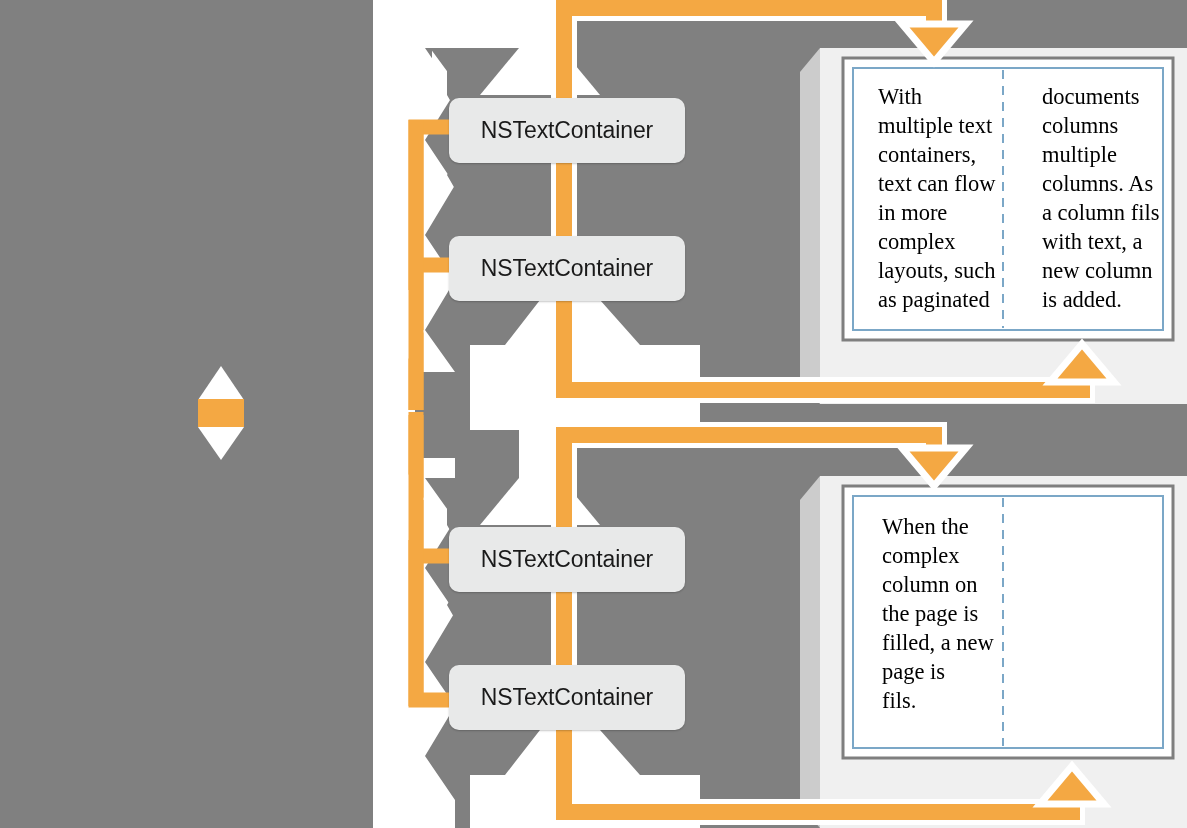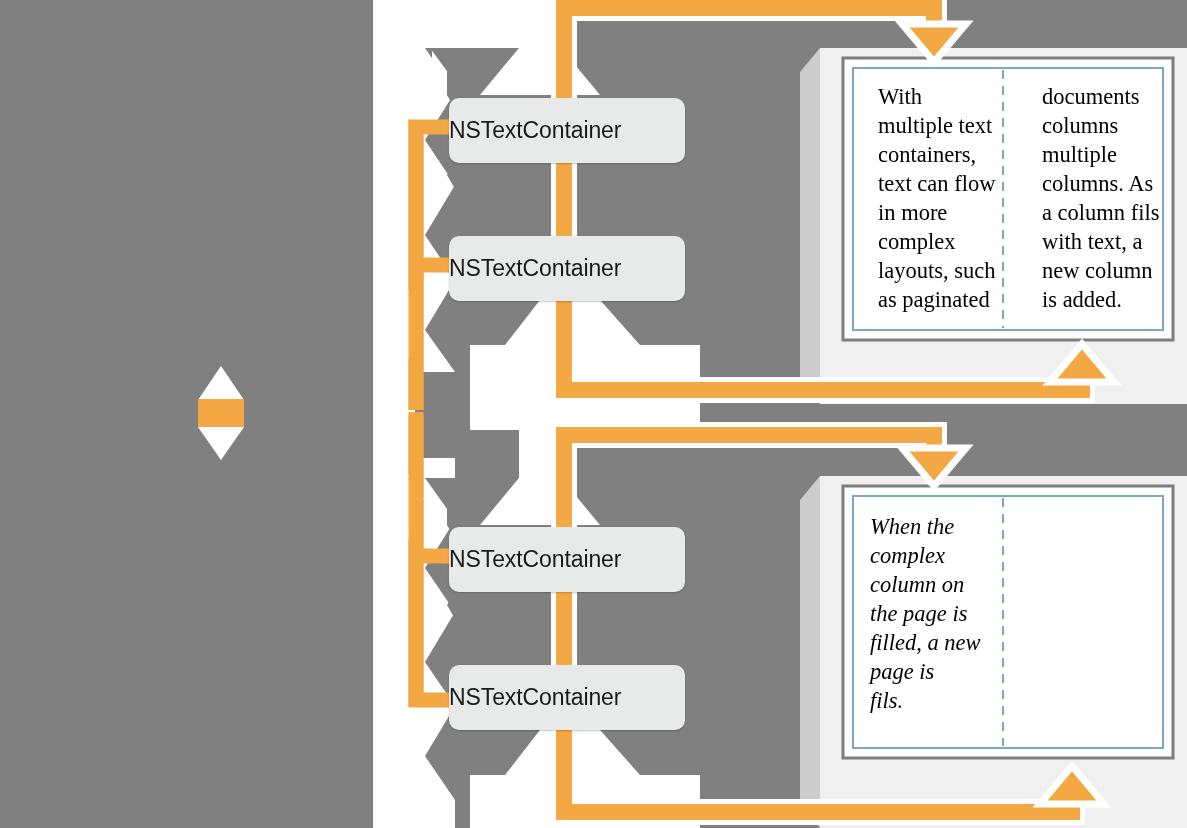--- a/index.html
+++ b/index.html
@@ -22,20 +22,21 @@
     width: 1187px;
     height: 828px;
   }
   .node-box {
     position: absolute;
     background: #e8e9e9;
     border-radius: 10px;
     box-shadow: 0 1px 2px rgba(0,0,0,0.22);
     display: flex;
     align-items: center;
+    justify-content: center;
     color: #1a1a1a;
     font-family: "Liberation Sans", sans-serif;
     font-size: 23px;
     letter-spacing: -0.1px;
     white-space: nowrap;
   }
   .page-text {
     position: absolute;
     font-family: "Liberation Serif", serif;
     color: #000000;
@@ -191,21 +192,21 @@
       <div>multiple</div>
       <div>columns. As</div>
       <div>a column fils</div>
       <div>with text, a</div>
       <div>new column</div>
       <div>is added.</div>
     </div>
   </div>
 
   <div class="page-text" style="left:866px; top:512px; width:290px; height:220px;">
-    <div class="page-col" style="left:4px;font-style:italic;">
+    <div class="page-col" style="left:16px;">
       <div>When the</div>
       <div>complex</div>
       <div>column on</div>
       <div>the page is</div>
       <div>filled, a new</div>
       <div>page is</div>
       <div>fils.</div>
     </div>
     <div class="page-col" style="left:150px;"></div>
   </div>

